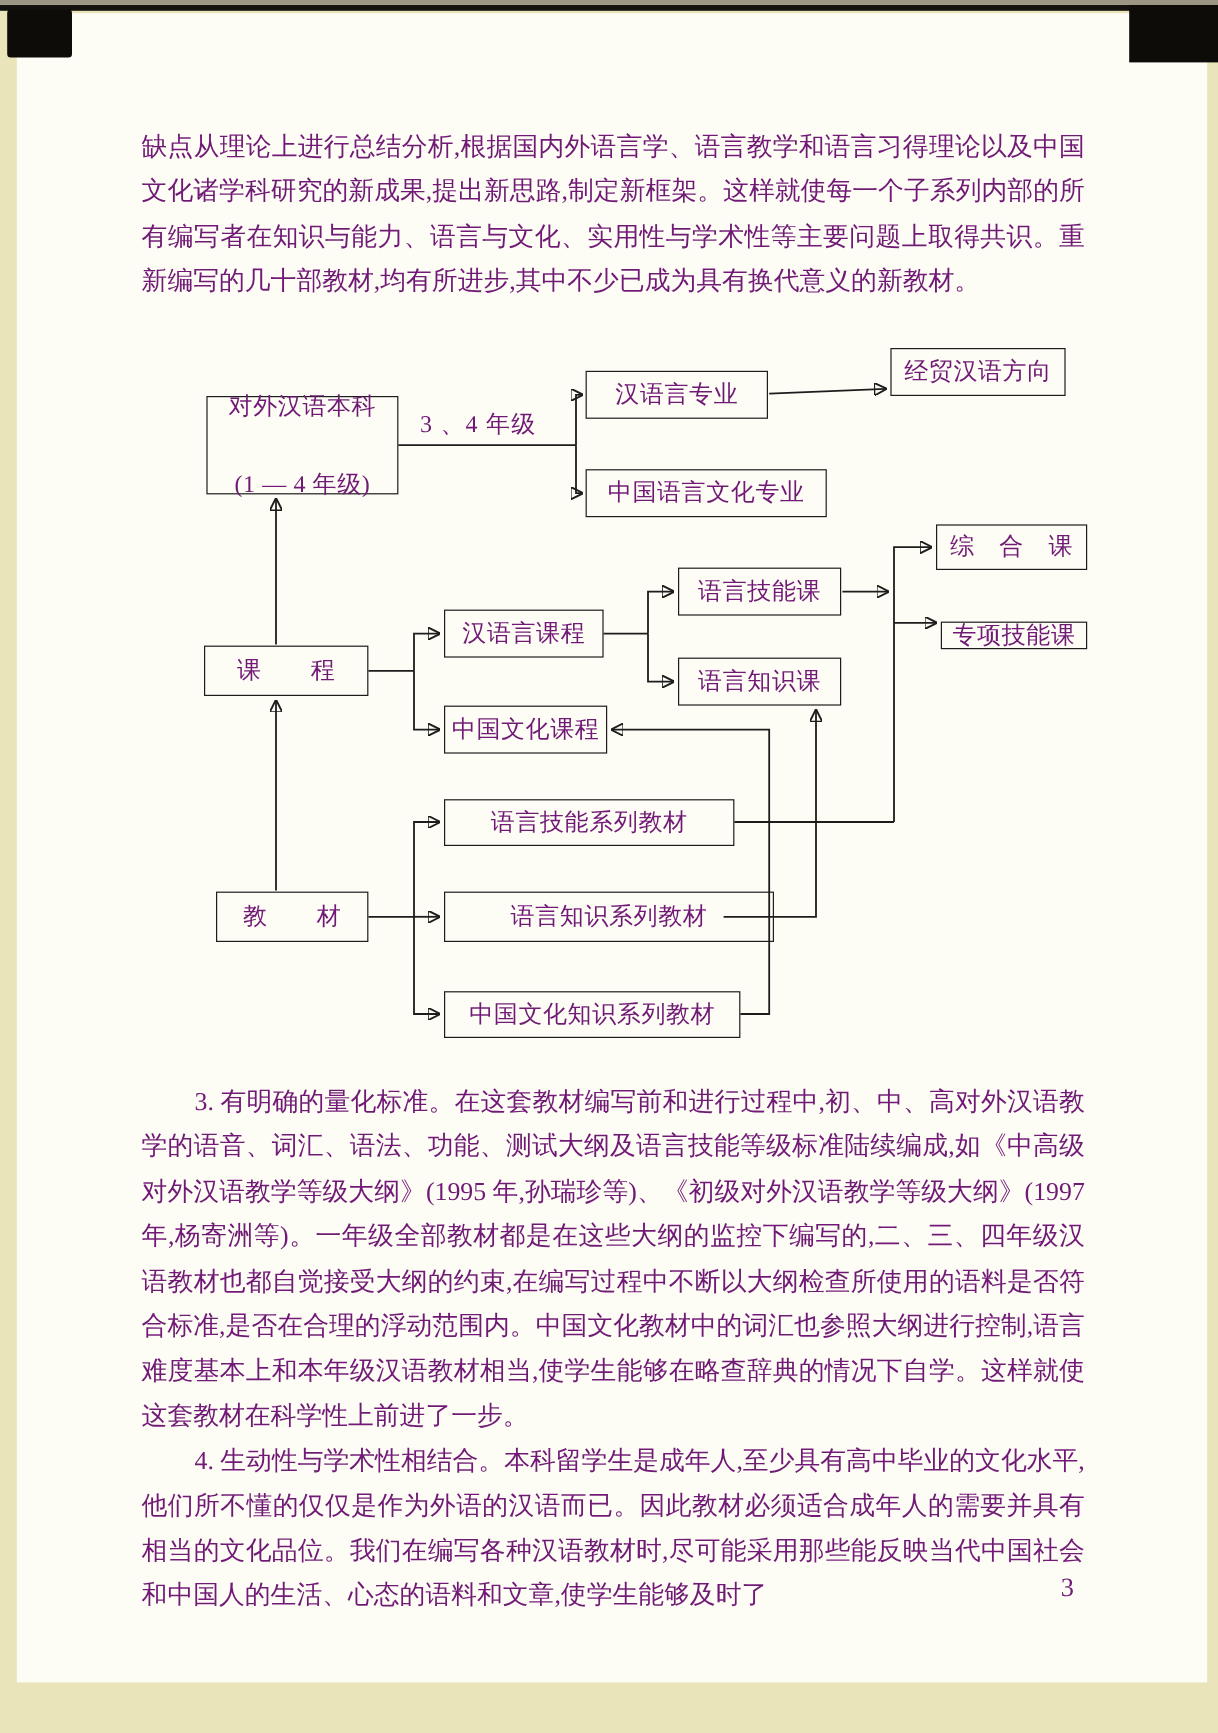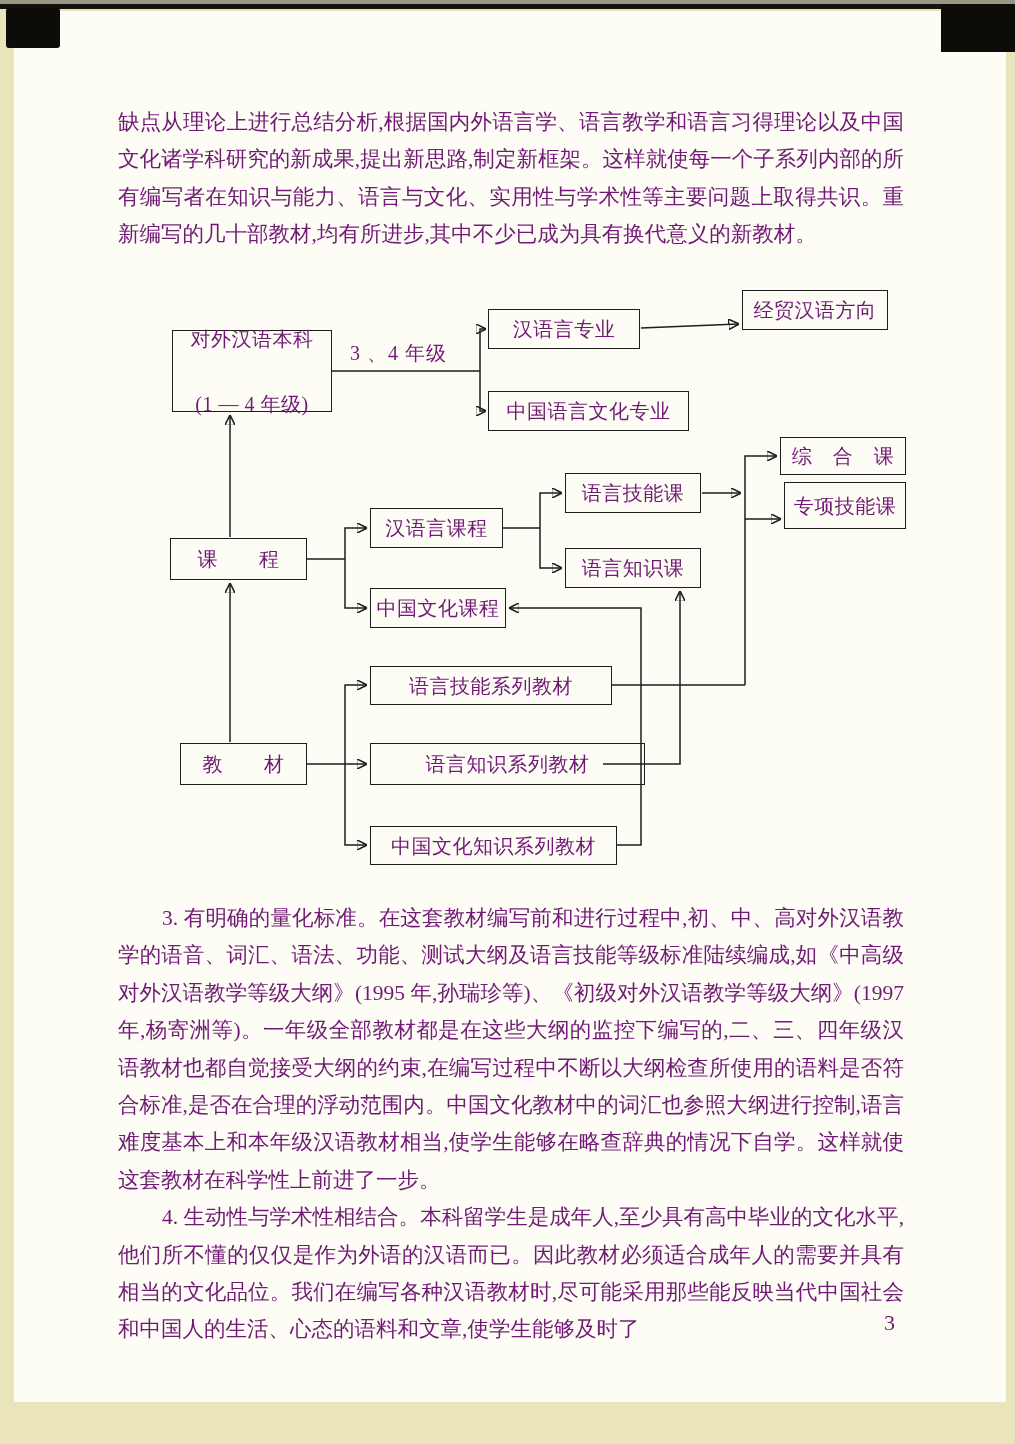--- a/index.html
+++ b/index.html
@@ -117,21 +117,21 @@
     <div class="node" style="left:488px; top:305px; width:152px; height:40px;">汉语言专业</div>
 
     <div class="node" style="left:742px; top:286px; width:146px; height:40px;">经贸汉语方向</div>
 
     <div class="node" style="left:488px; top:387px; width:201px; height:40px;">中国语言文化专业</div>
 
     <div class="node" style="left:780px; top:433px; width:126px; height:38px;">综　合　课</div>
 
     <div class="node" style="left:565px; top:469px; width:136px; height:40px;">语言技能课</div>
 
-    <div class="node" style="left:784px; top:478px; width:122px; height:47px;">专项技能课</div>
+    <div class="node" style="left:784px; top:514px; width:122px; height:23px;">专项技能课</div>
 
     <div class="node" style="left:370px; top:504px; width:133px; height:40px;">汉语言课程</div>
 
     <div class="node" style="left:565px; top:544px; width:136px; height:40px;">语言知识课</div>
 
     <div class="node" style="left:170px; top:534px; width:137px; height:42px;">课　　程</div>
 
     <div class="node" style="left:370px; top:584px; width:136px; height:40px;">中国文化课程</div>
 
     <div class="node" style="left:370px; top:662px; width:242px; height:39px;">语言技能系列教材</div>

